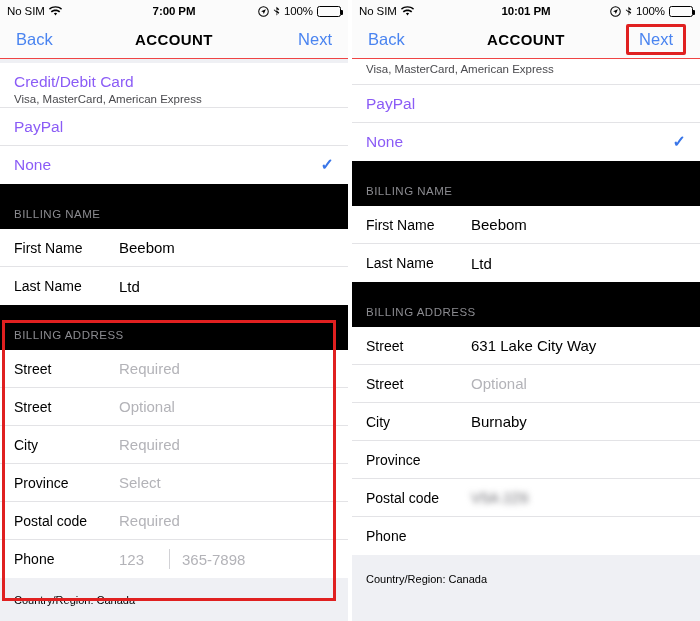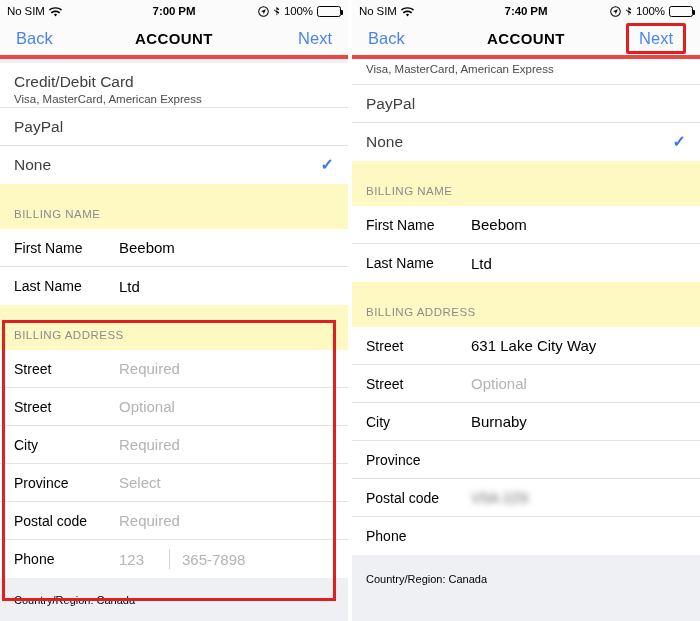--- a/index.html
+++ b/index.html
@@ -28,21 +28,21 @@
     height:21px;
     background:#fbfbfb;
     display:flex;
     align-items:center;
     padding:0 7px;
     font-size:11.5px;
     color:#000;
     letter-spacing:-0.1px;
     position:relative;
   }
-  .sb-left { display:flex; align-items:flex-end; gap:4px; }
+  .sb-left { display:flex; align-items:flex-start; gap:4px; }
   .sb-center {
     position:absolute; left:0; right:0;
     text-align:center;
     font-weight:bold;
     font-size:11.5px;
     pointer-events:none;
   }
   .sb-right {
     margin-left:auto;
     display:flex; align-items:center; gap:4px;
@@ -60,21 +60,21 @@
   .battery:after {
     content:""; position:absolute; right:-3px; top:3px;
     width:2px; height:5px; background:#000; border-radius:0 1px 1px 0;
   }
   .battery-fill { height:100%; background:#000; border-radius:1px; }
 
   
   .navbar {
     height:38px;
     background:#fbfbfb;
-    border-bottom:4px solid #ef4444;
+    border-bottom:1px solid #ef4444;
     display:flex; align-items:center;
     padding:0 12px;
     position:relative;
   }
   .nav-btn {
     font-size:16.5px; color:#4a84f0;
     background:none; border:none; cursor:pointer;
     font-family:"Liberation Sans", sans-serif;
     padding:2px 4px;
   }
@@ -89,39 +89,39 @@
   .nav-next.boxed {
     border:3px solid #e02020;
     padding:3px 10px;
     border-radius:2px;
     margin-right:2px;
   }
 
   
   .list { background:#eff0f4; }
   .group-header {
-    background:#fef9c3;
+    background:#000000;
     color:#8b8b90;
     font-size:11.5px;
     letter-spacing:0.5px;
     padding:12px 14px 6px 14px;
   }
   .group-header.tall { padding-top:24px; padding-bottom:9px; }
   .cells { background:#ffffff; }
   .cell {
     background:#ffffff;
     min-height:38px;
     display:flex; align-items:center;
     padding:0 14px;
     border-bottom:1px solid #e3e3e6;
     position:relative;
   }
   .cell:last-child { border-bottom:none; }
   .cell.tall { min-height:45px; align-items:flex-start; padding-top:7px; flex-direction:column; justify-content:center; }
-  .cell-title { font-size:15.5px; color:#404040; }
+  .cell-title { font-size:15.5px; color:#8b5cf6; }
   .cell-sub { font-size:11.5px; color:#4a4a4e; margin-top:2px; }
   .cell-label { font-size:14px; color:#000; width:105px; flex:none; }
   .cell-value { font-size:15px; color:#000; }
   .cell-value.placeholder { color:#b3b3b8; }
   .check {
     margin-left:auto; color:#3a76e8;
     font-size:16px; line-height:1; font-weight:bold;
   }
   .phone-row { display:flex; align-items:center; }
   .phone-area { font-size:15px; width:44px; }
@@ -261,21 +261,21 @@
       <div class="sb-left">
         <span>No SIM</span>
         <span class="wifi-icon">
           <svg viewBox="0 0 16 12" width="13" height="11">
               <path d="M8 10.8l2-2.6c-1.1-.9-2.9-.9-4 0l2 2.6z" fill="#000"></path>
               <path d="M8 5.6c1.7 0 3.3.6 4.5 1.7l1.3-1.7C12.2 4.2 10.2 3.4 8 3.4S3.8 4.2 2.2 5.6l1.3 1.7C4.7 6.2 6.3 5.6 8 5.6z" fill="#000"></path>
               <path d="M8 1.2c2.6 0 5 .9 6.9 2.5l1.1-1.5C13.8.4 11 -.5 8 -.5S2.2.4 0 2.2l1.1 1.5C3 2.1 5.4 1.2 8 1.2z" fill="#000"></path>
             </svg>
         </span>
       </div>
-      <div class="sb-center">7:40 PM</div>
+      <div class="sb-center">10:01 PM</div>
       <div class="sb-right">
         <span class="loc-icon">
           <svg viewBox="0 0 12 12" width="11" height="11">
               <circle cx="6" cy="6" r="5.2" fill="none" stroke="#000" stroke-width="1.1"></circle>
               <path d="M8.6 3.6L3.4 5.8l2.1.8.8 2.1 2.3-5.1z" fill="#000"></path>
             </svg>
         </span>
         <span class="bt-icon">
           <svg viewBox="0 0 8 13" width="7" height="12">
               <path d="M3.3 6.5L.8 4.3l.7-.8 2.4 2.1V.4l3.3 3-2.2 2 2.2 2-3.3 3V6.5zm1.1-.9l1.3-1.2-1.3-1.2v2.4zm0 3.9l1.3-1.2-1.3-1.2v2.4z" fill="#000"></path>

